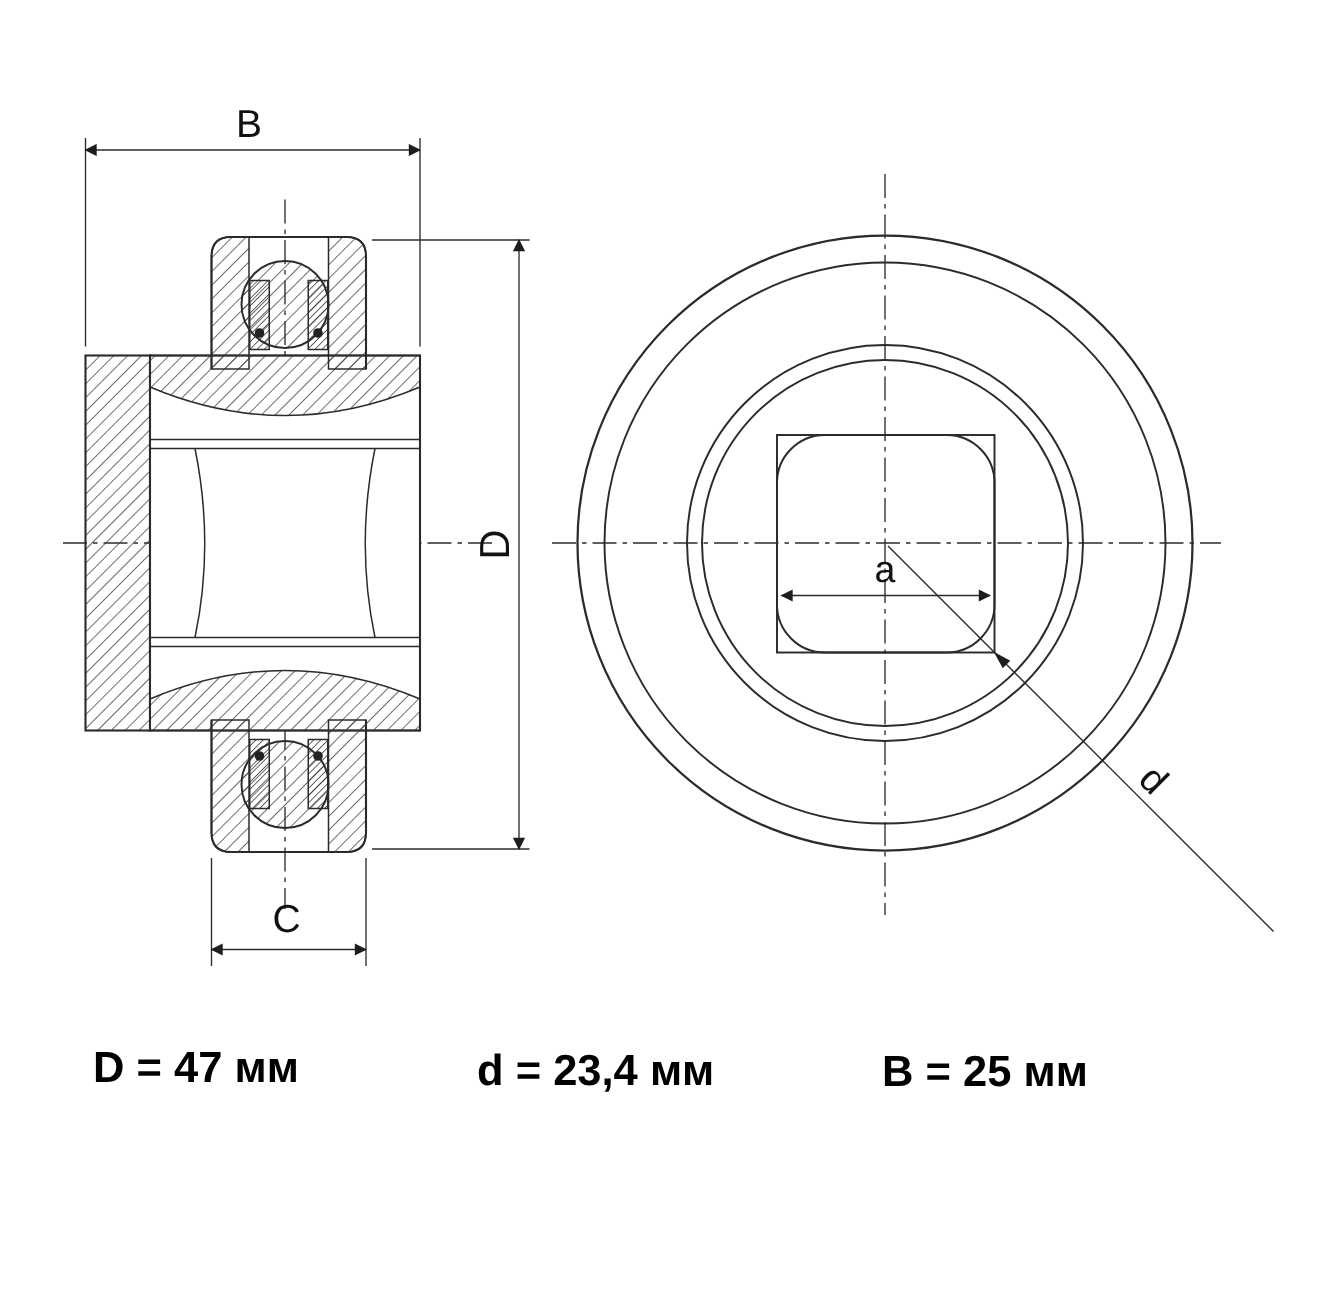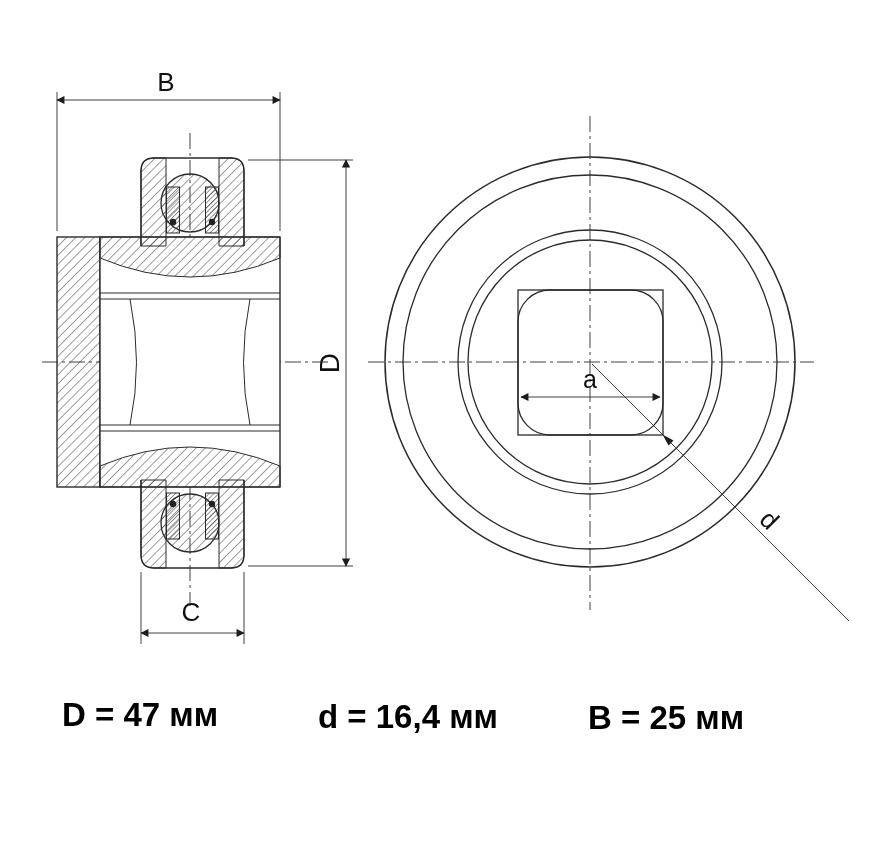--- a/index.html
+++ b/index.html
@@ -12,21 +12,21 @@
   }
   svg{position:absolute;left:0;top:0;}
   .dim-label{
     font-family:"Liberation Sans", sans-serif;
     fill:#111;
   }
   .spec{
     position:absolute;
     font-family:"Liberation Sans", sans-serif;
     font-weight:bold;
-    font-size:33px;
+    font-size:29px;
     color:#000;
     white-space:nowrap;
   }
   .spec-d47{left:62px;top:696px;}
   .spec-d164{left:318px;top:698px;}
   .spec-b25{left:588px;top:699px;text-align:center;}
 </style>
 </head>
 <body>
 
@@ -118,16 +118,16 @@
     <line x1="521" y1="397" x2="660" y2="397" stroke-width="0.9" marker-start="url(#arr)" marker-end="url(#arr)"></line>
     <text class="dim-label" x="590" y="388" text-anchor="middle" font-size="25" stroke="none">a</text>
 
     <line x1="592" y1="364" x2="849" y2="621" stroke-width="0.9"></line>
     <polygon points="662.5,434.5 673.5,440.5 668.5,445.5" fill="#1d1d1d" stroke="none"></polygon>
     <text class="dim-label" x="763" y="526" text-anchor="middle" font-size="26" stroke="none" transform="rotate(45 763 526)">d</text>
   </g>
 </svg>
 
 <div class="spec spec-d47">D = 47 мм</div>
-<div class="spec spec-d164">d = 16,4 мм</div>
+<div class="spec spec-d164">d = 23,4 мм</div>
 <div class="spec spec-b25">B = 25 мм</div>
 
 </div>
 
 </body></html>

